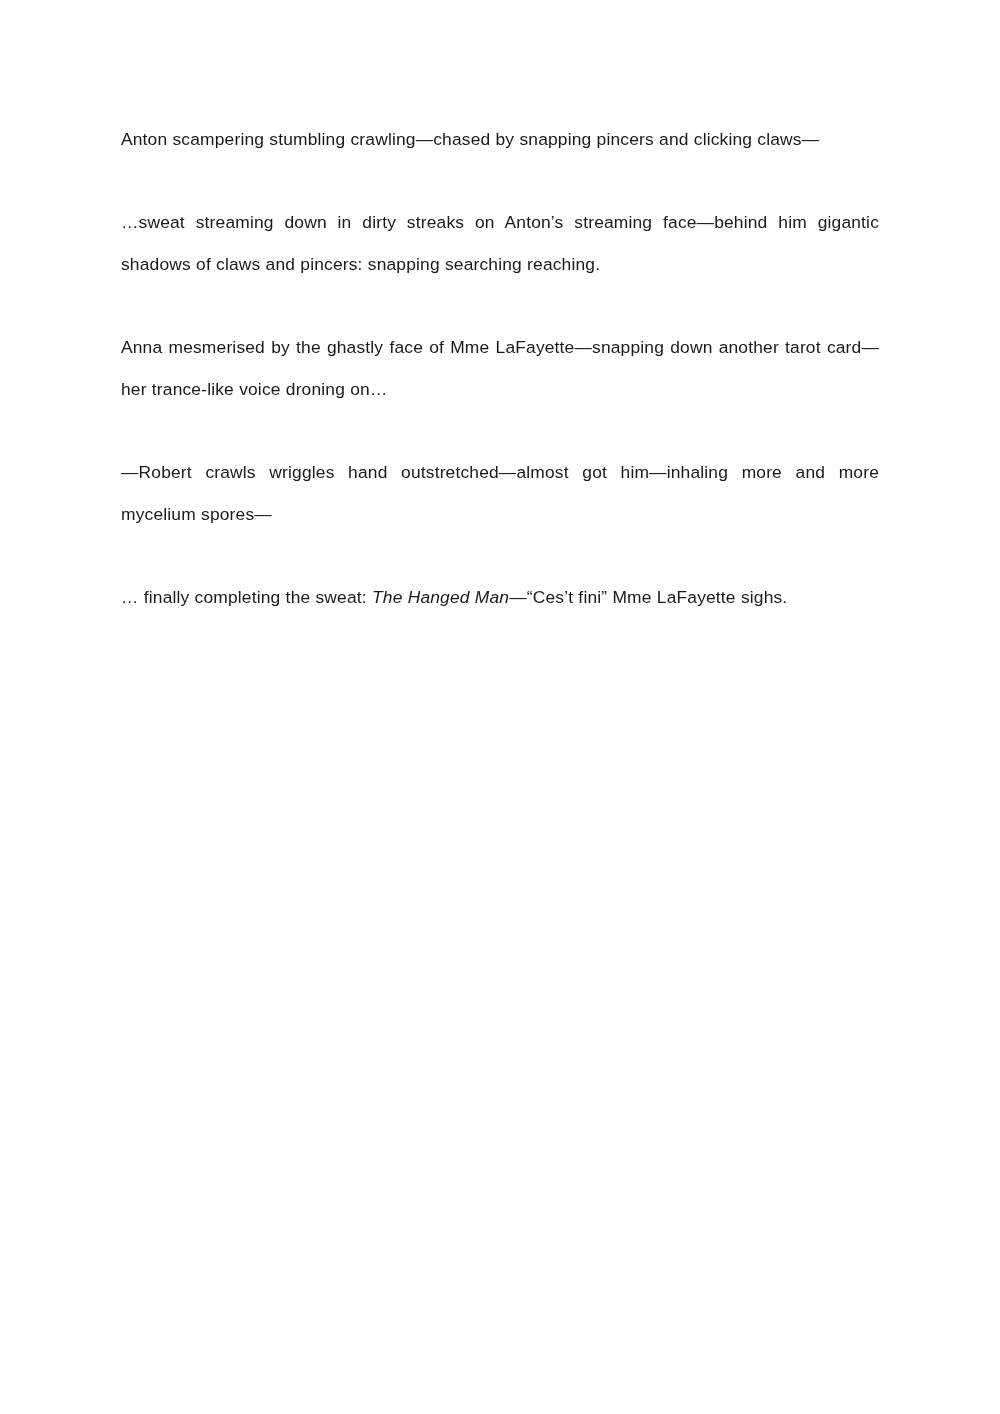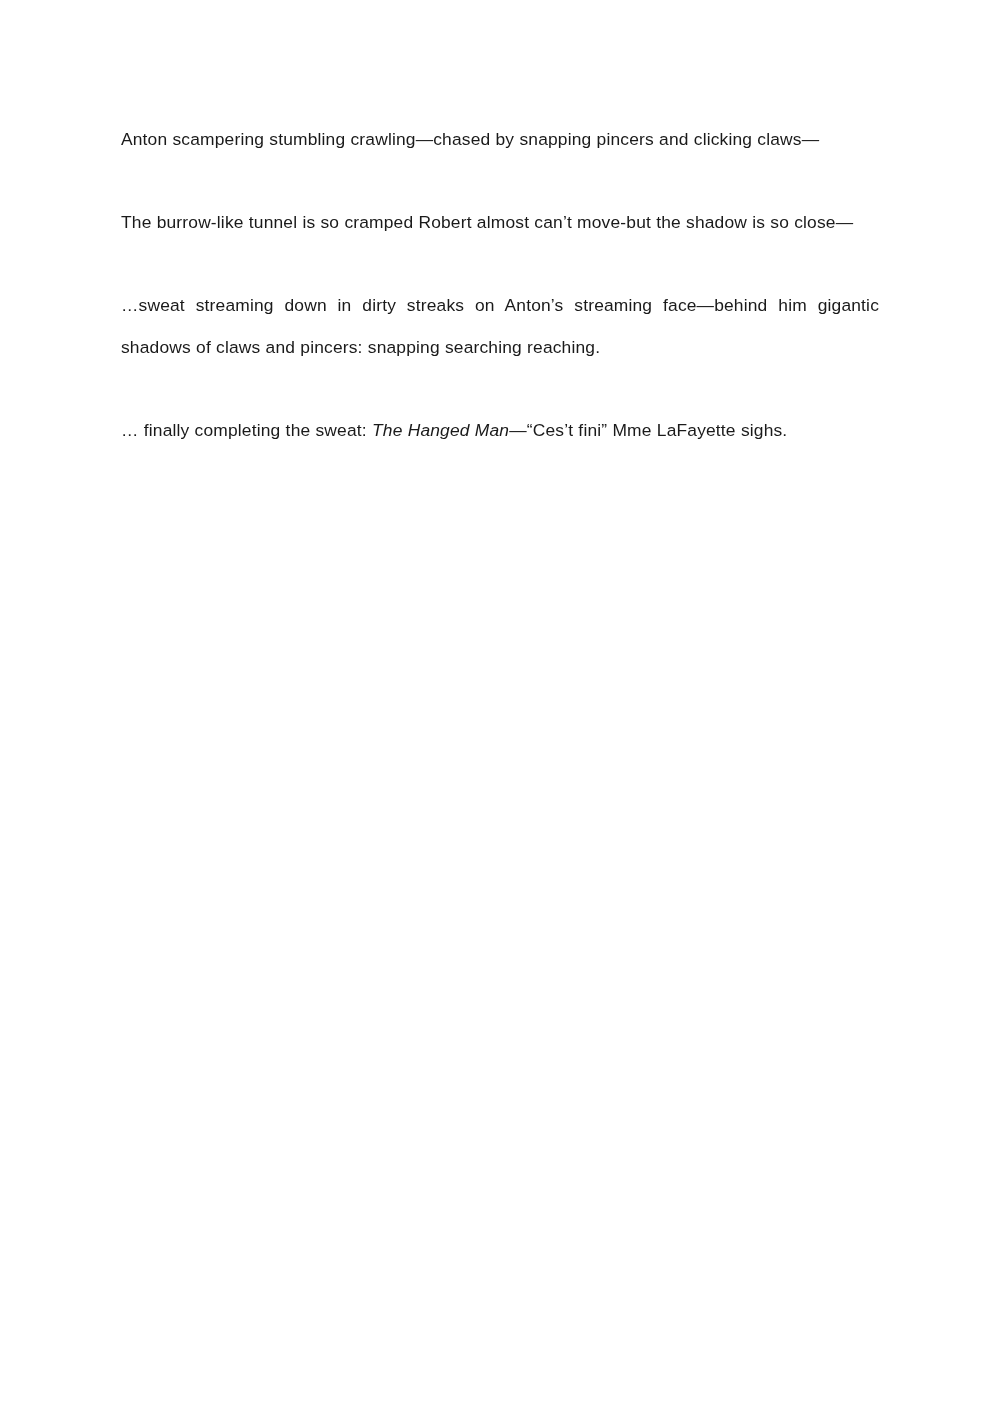--- a/index.html
+++ b/index.html
@@ -50,23 +50,24 @@
 <body>
 
 <div class="page">
   <div class="text-column">
 
     <p class="para">Anton scampering stumbling crawling—chased by snapping pincers and clicking claws—</p>
 
 
 
 
-    <p class="para">The burrow-like tunnel is so cramped Robert almost can’t move-but the shadow is so close—</p>
 
     <p class="para">…sweat streaming down in dirty streaks on Anton’s streaming face—behind him gigantic shadows of claws and pincers: snapping searching reaching.</p>
 
+    <p class="para">Anna mesmerised by the ghastly face of Mme LaFayette—snapping down another tarot card—her trance-like voice droning on…</p>
 
+    <p class="para">—Robert crawls wriggles hand outstretched—almost got him—inhaling more and more mycelium spores—</p>
 
     <p class="para"><span>… finally completing the sweat: </span><span class="it">The Hanged Man</span><span>—“Ces’t fini” Mme LaFayette sighs.</span></p>
 
 
   </div>
 </div>
 
 </body></html>

